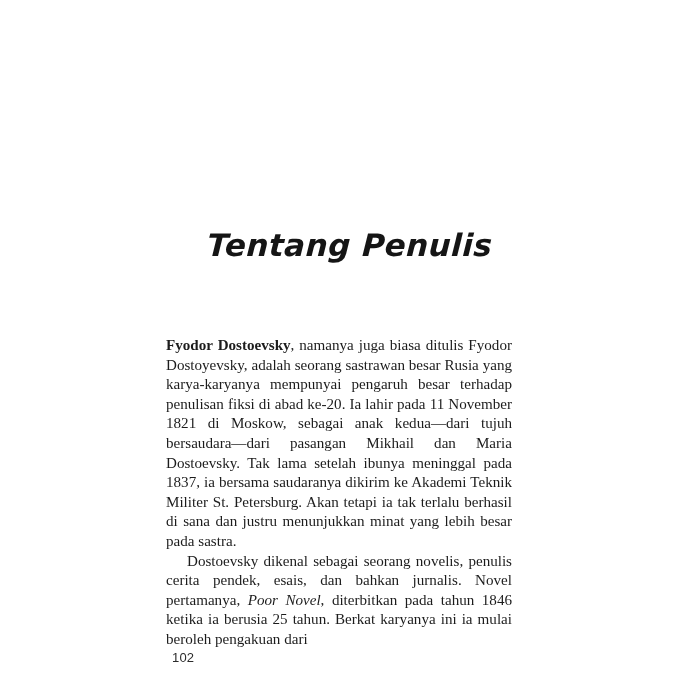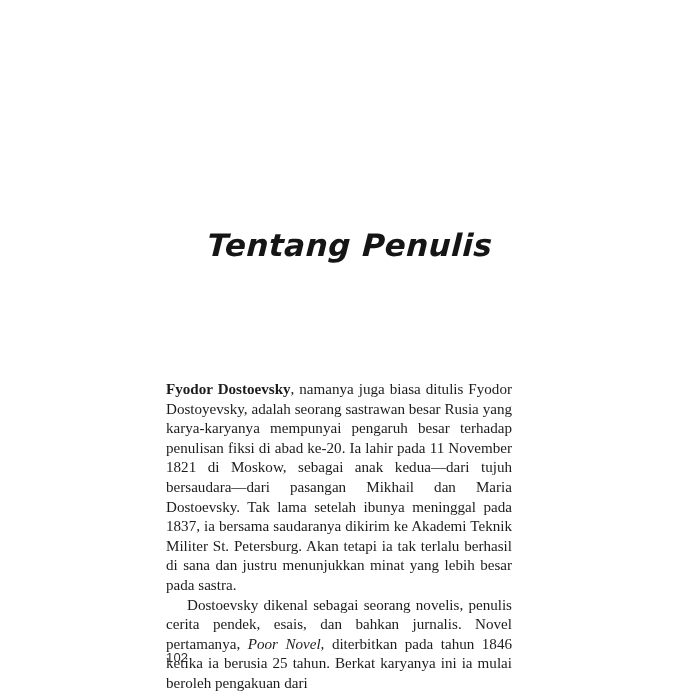--- a/index.html
+++ b/index.html
@@ -39,21 +39,20 @@
     transform: skewX(-3deg);
     -webkit-font-smoothing: antialiased;
   }
 
   
   .text-block {
     position: absolute;
     left: 166px;
     top: 336px;
     width: 346px;
-    margin-top: 44px;
   }
 
   .body-par {
     margin: 0;
     font-family: "Liberation Serif", "DejaVu Serif", serif;
     font-size: 15.1px;
     line-height: 19.6px;
     text-align: justify;
     text-justify: inter-word;
     color: #1c1c1c;
@@ -68,21 +67,21 @@
     font-weight: bold;
   }
 
   .book-title {
     font-style: italic;
   }
 
   
   .folio {
     position: absolute;
-    left: 166px;
+    left: 172px;
     top: 650px;
     font-family: "Liberation Sans", "DejaVu Sans", sans-serif;
     font-size: 13px;
     letter-spacing: 0.2px;
     color: #2b2b2b;
   }
 </style>
 </head>
 <body>
 

